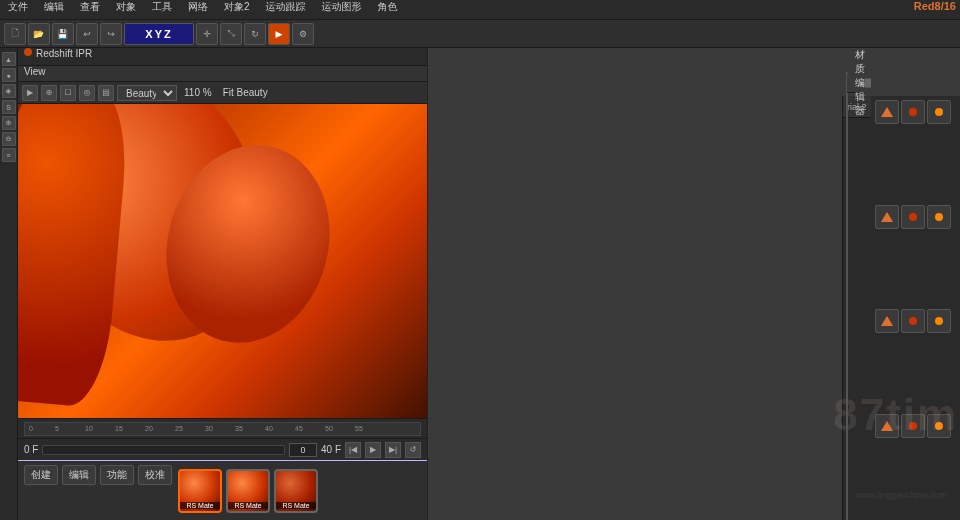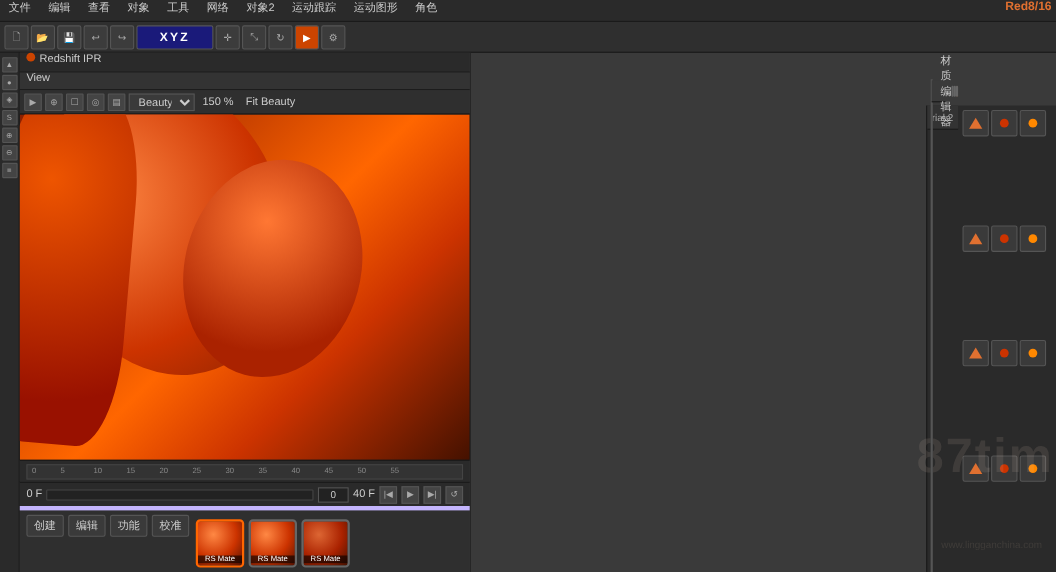--- a/index.html
+++ b/index.html
@@ -249,21 +249,21 @@
     .frame-input {
       width: 28px; height: 14px;
       background: #222; border: 1px solid #555;
       color: #ccc; font-size: 9px; text-align: center;
     }
 
     
     .bottom-panel {
       background: #2f2f2f;
       height: 60px;
-      border-top: 4px solid #c4b5fd;
+      border-top: 1px solid #c4b5fd;
       display: flex;
       padding: 4px 6px;
       gap: 6px;
     }
     .bottom-tabs {
       display: flex;
       gap: 4px;
       align-items: flex-start;
     }
     .bottom-tab {
@@ -459,21 +459,21 @@
 
     <div class="render-ctrl-bar">
       <div class="render-ctrl-btn">▶</div>
       <div class="render-ctrl-btn">⊕</div>
       <div class="render-ctrl-btn">☐</div>
       <div class="render-ctrl-btn">◎</div>
       <div class="render-ctrl-btn">▤</div>
       <select class="beauty-dropdown">
         <option>Beauty</option>
       </select>
-      <span class="zoom-value">150 %</span>
+      <span class="zoom-value">110 %</span>
       <span class="zoom-value">Fit Beauty</span>
     </div>
 
     <div class="viewport">
       <div class="viewport-img">
         <div class="pipe-shape pipe1"></div>
         <div class="pipe-shape pipe2"></div>
         <div class="pipe-shape pipe3"></div>
       </div>
     </div>

